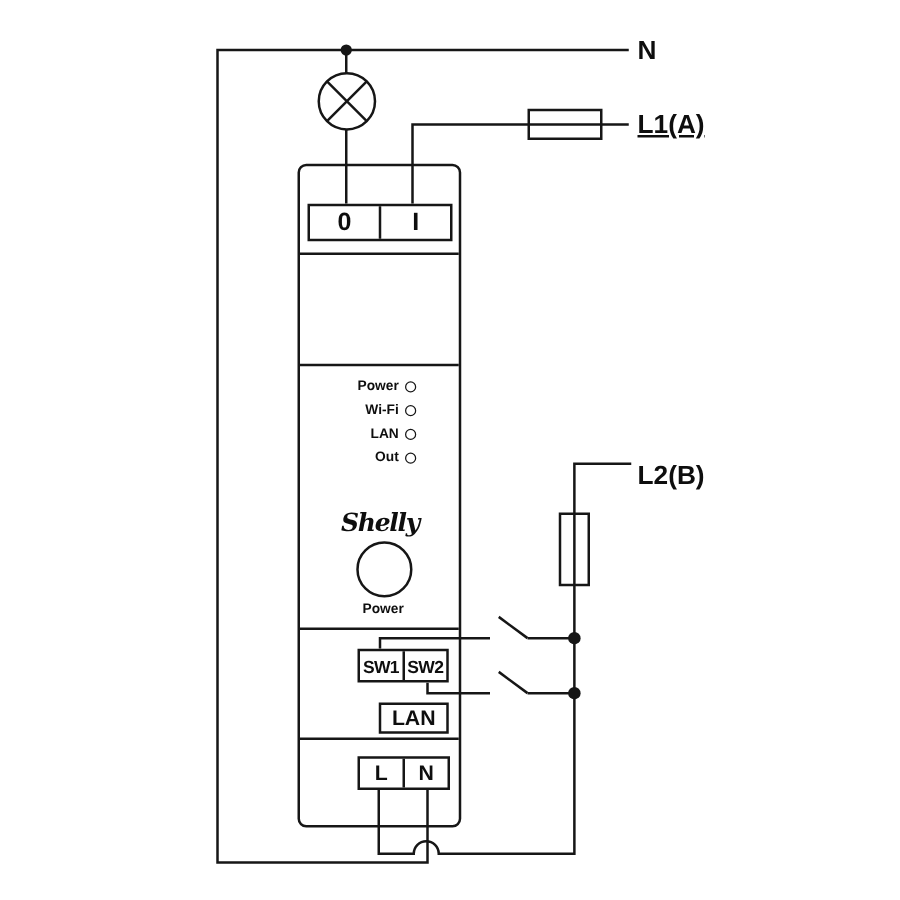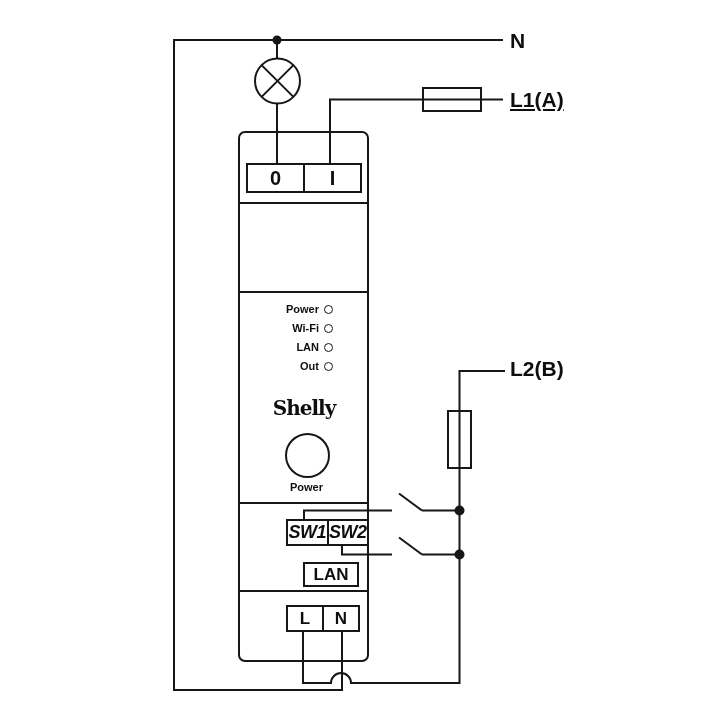--- a/index.html
+++ b/index.html
@@ -36,43 +36,43 @@
     border: 2px solid #161616; background: #ffffff;
     box-sizing: border-box;
   }
   .tcell {
     flex: 1; display: flex; align-items: center; justify-content: center;
     font-weight: bold; box-sizing: border-box;
   }
   .tcell + .tcell { border-left: 2px solid #161616; }
 
   #top-terminals  { left: 246px; top: 163px; width: 116px; height: 30px; font-size: 20px; }
-  #sw-terminals   { left: 286px; top: 519px; width: 83px;  height: 27px; font-size: 18px; letter-spacing: -0.5px; font-style: italic; }
+  #sw-terminals   { left: 286px; top: 519px; width: 73px;  height: 27px; font-size: 14px; letter-spacing: -0.5px; }
   #lan-terminal   { left: 303px; top: 562px; width: 56px;  height: 25px; font-size: 17px; }
   #bottom-terminals { left: 286px; top: 605px; width: 74px; height: 27px; font-size: 17px; }
 
   
   #led-panel { position: absolute; left: 238px; top: 300px; width: 95px; }
   .led-row {
     display: flex; align-items: center; justify-content: flex-end;
     height: 19px; gap: 5px;
   }
   .led-label { font-size: 11px; font-weight: bold; line-height: 19px; }
   .led-circle {
     width: 9px; height: 9px; border: 1.5px solid #161616;
     border-radius: 50%; background: #ffffff; box-sizing: border-box;
     flex: 0 0 auto;
   }
 
   
   #logo {
-    position: absolute; left: 254px; top: 396px; width: 100px;
+    position: absolute; left: 254px; top: 406px; width: 100px;
     text-align: center;
     font-family: "DejaVu Serif", serif;
-    font-weight: bold;
+    font-style: italic; font-weight: bold;
     font-size: 20px; letter-spacing: -1px;
   }
   #reset-button {
     position: absolute; left: 285px; top: 433px;
     width: 45px; height: 45px;
     border: 2px solid #161616; border-radius: 50%;
     background: #ffffff; box-sizing: border-box;
   }
   #reset-label {
     position: absolute; left: 264px; top: 481px; width: 85px;
@@ -80,21 +80,21 @@
   }
 
   
   .line-label {
     position: absolute; left: 510px;
     font-size: 21px; font-weight: bold; line-height: 25px;
     white-space: nowrap;
   }
   #label-n  { top: 28px; }
   #label-l1 { top: 87px; text-decoration: underline; }
-  #label-l2 { top: 356px; }
+  #label-l2 { top: 368px; }
 </style>
 </head>
 <body>
 
 <div id="stage">
 
   <div class="device">
     <div class="divider" style="top: 69px;"></div>
     <div class="divider" style="top: 158px;"></div>
     <div class="divider" style="top: 369px;"></div>

